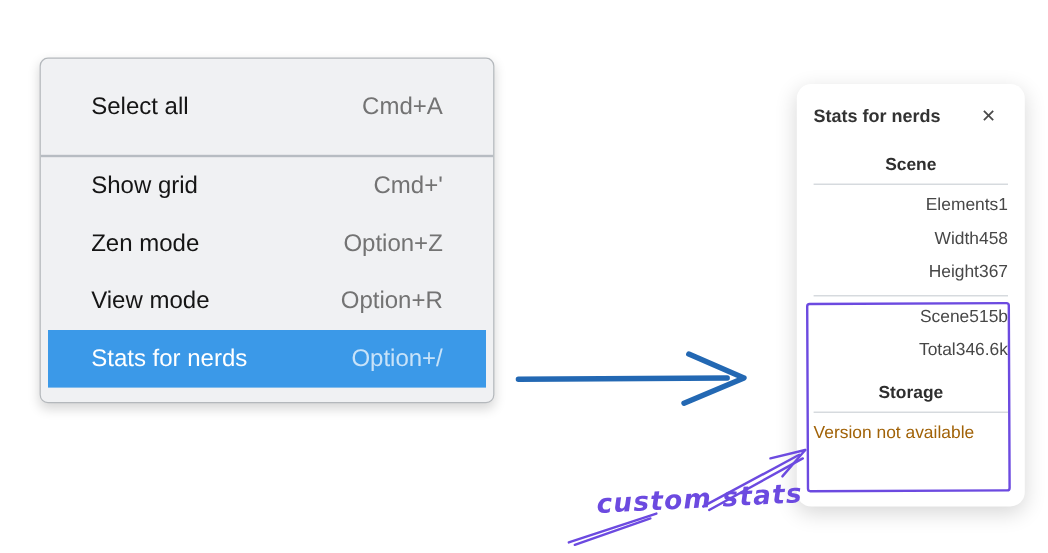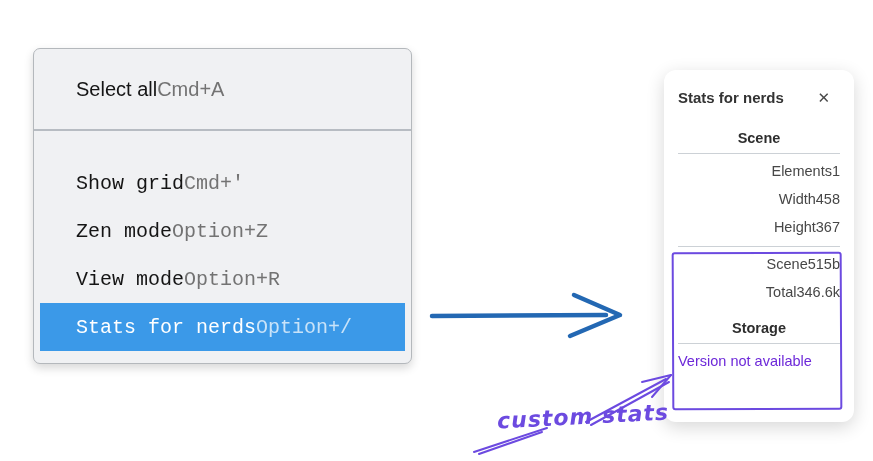--- a/index.html
+++ b/index.html
@@ -7,24 +7,24 @@
     position:relative;width:873px;height:461px;overflow:hidden;background:#ffffff;
     font-family:"Liberation Sans", sans-serif;
   }
   
   .context-menu{
     position:absolute;left:33px;top:48px;width:379px;box-sizing:border-box;
     background:#f0f1f3;border:1px solid #b4b8bc;border-radius:7px;
     box-shadow:0 4px 10px rgba(0,0,0,0.16);
   }
   .menu-section{padding:16px 0;}
-  .menu-section.second{padding:28px 0 12px 0;font-family:Liberation Mono, monospace;}
+  .menu-section.second{padding:0 0 12px 0;}
   .menu-divider{border-top:2px solid #b7bcc2;margin:0;}
   .menu-item{
-    height:48px;display:flex;align-items:center;justify-content:flex-start;
+    height:48px;display:flex;align-items:center;justify-content:space-between;
     padding:0 36px;margin:0 6px;font-size:20px;color:#151515;cursor:default;
   }
   .menu-item .mi-shortcut{color:#737373;}
   .menu-item.highlighted{background:var(--highlight,#3b99e8);color:#ffffff;}
   .menu-item.highlighted .mi-shortcut{color:rgba(255,255,255,0.72);}
   
   .overlay{position:absolute;left:0;top:0;width:873px;height:461px;pointer-events:none;}
   .blue-stroke{stroke:var(--arrowblue,#2368b3);stroke-width:4.5;fill:none;stroke-linecap:round;stroke-linejoin:round;}
   .purple-stroke{stroke:var(--purple,#6c4ae0);stroke-width:2;fill:none;stroke-linecap:round;stroke-linejoin:round;}
   
@@ -33,21 +33,21 @@
     background:#ffffff;border-radius:12px;box-shadow:0 5px 18px rgba(0,0,0,0.16);
     padding:16px 14px;color:#3d3d3d;
   }
   .panel-header{display:flex;align-items:center;justify-content:space-between;height:22px;}
   .panel-title{font-size:15px;font-weight:bold;color:#333333;}
   .panel-close{font-size:15px;color:#4a4a4a;cursor:pointer;line-height:1;padding:1px 10px 1px 2px;}
   .ps-heading{font-size:14.5px;font-weight:bold;color:#2e2e2e;text-align:center;line-height:20px;margin-top:12px;}
   .ps:first-child .ps-heading{margin-top:20px;}
   .ps-rule{border-top:1px solid #ccd1d6;margin:5px 0 3px 0;}
   .ps-row{display:flex;justify-content:flex-end;font-size:14.5px;line-height:28px;color:#474747;}
-  .ps-note{font-size:14.5px;line-height:28px;margin-top:2px;color:#6d28d9;}
+  .ps-note{font-size:14.5px;line-height:28px;margin-top:2px;color:#a16207;}
   
   .purple-box{
     position:absolute;left:672px;top:252px;width:170px;height:158px;box-sizing:border-box;
     border:2px solid var(--purple,#6c4ae0);border-radius:3px;transform:rotate(-0.25deg);
     pointer-events:none;
   }
   .annotation-text{
     position:absolute;left:497px;top:404px;color:var(--purple,#6c4ae0);
     font-family:"DejaVu Sans", sans-serif;font-style:italic;font-size:22px;font-weight:bold;
     letter-spacing:1px;transform:rotate(-3deg);white-space:nowrap;

